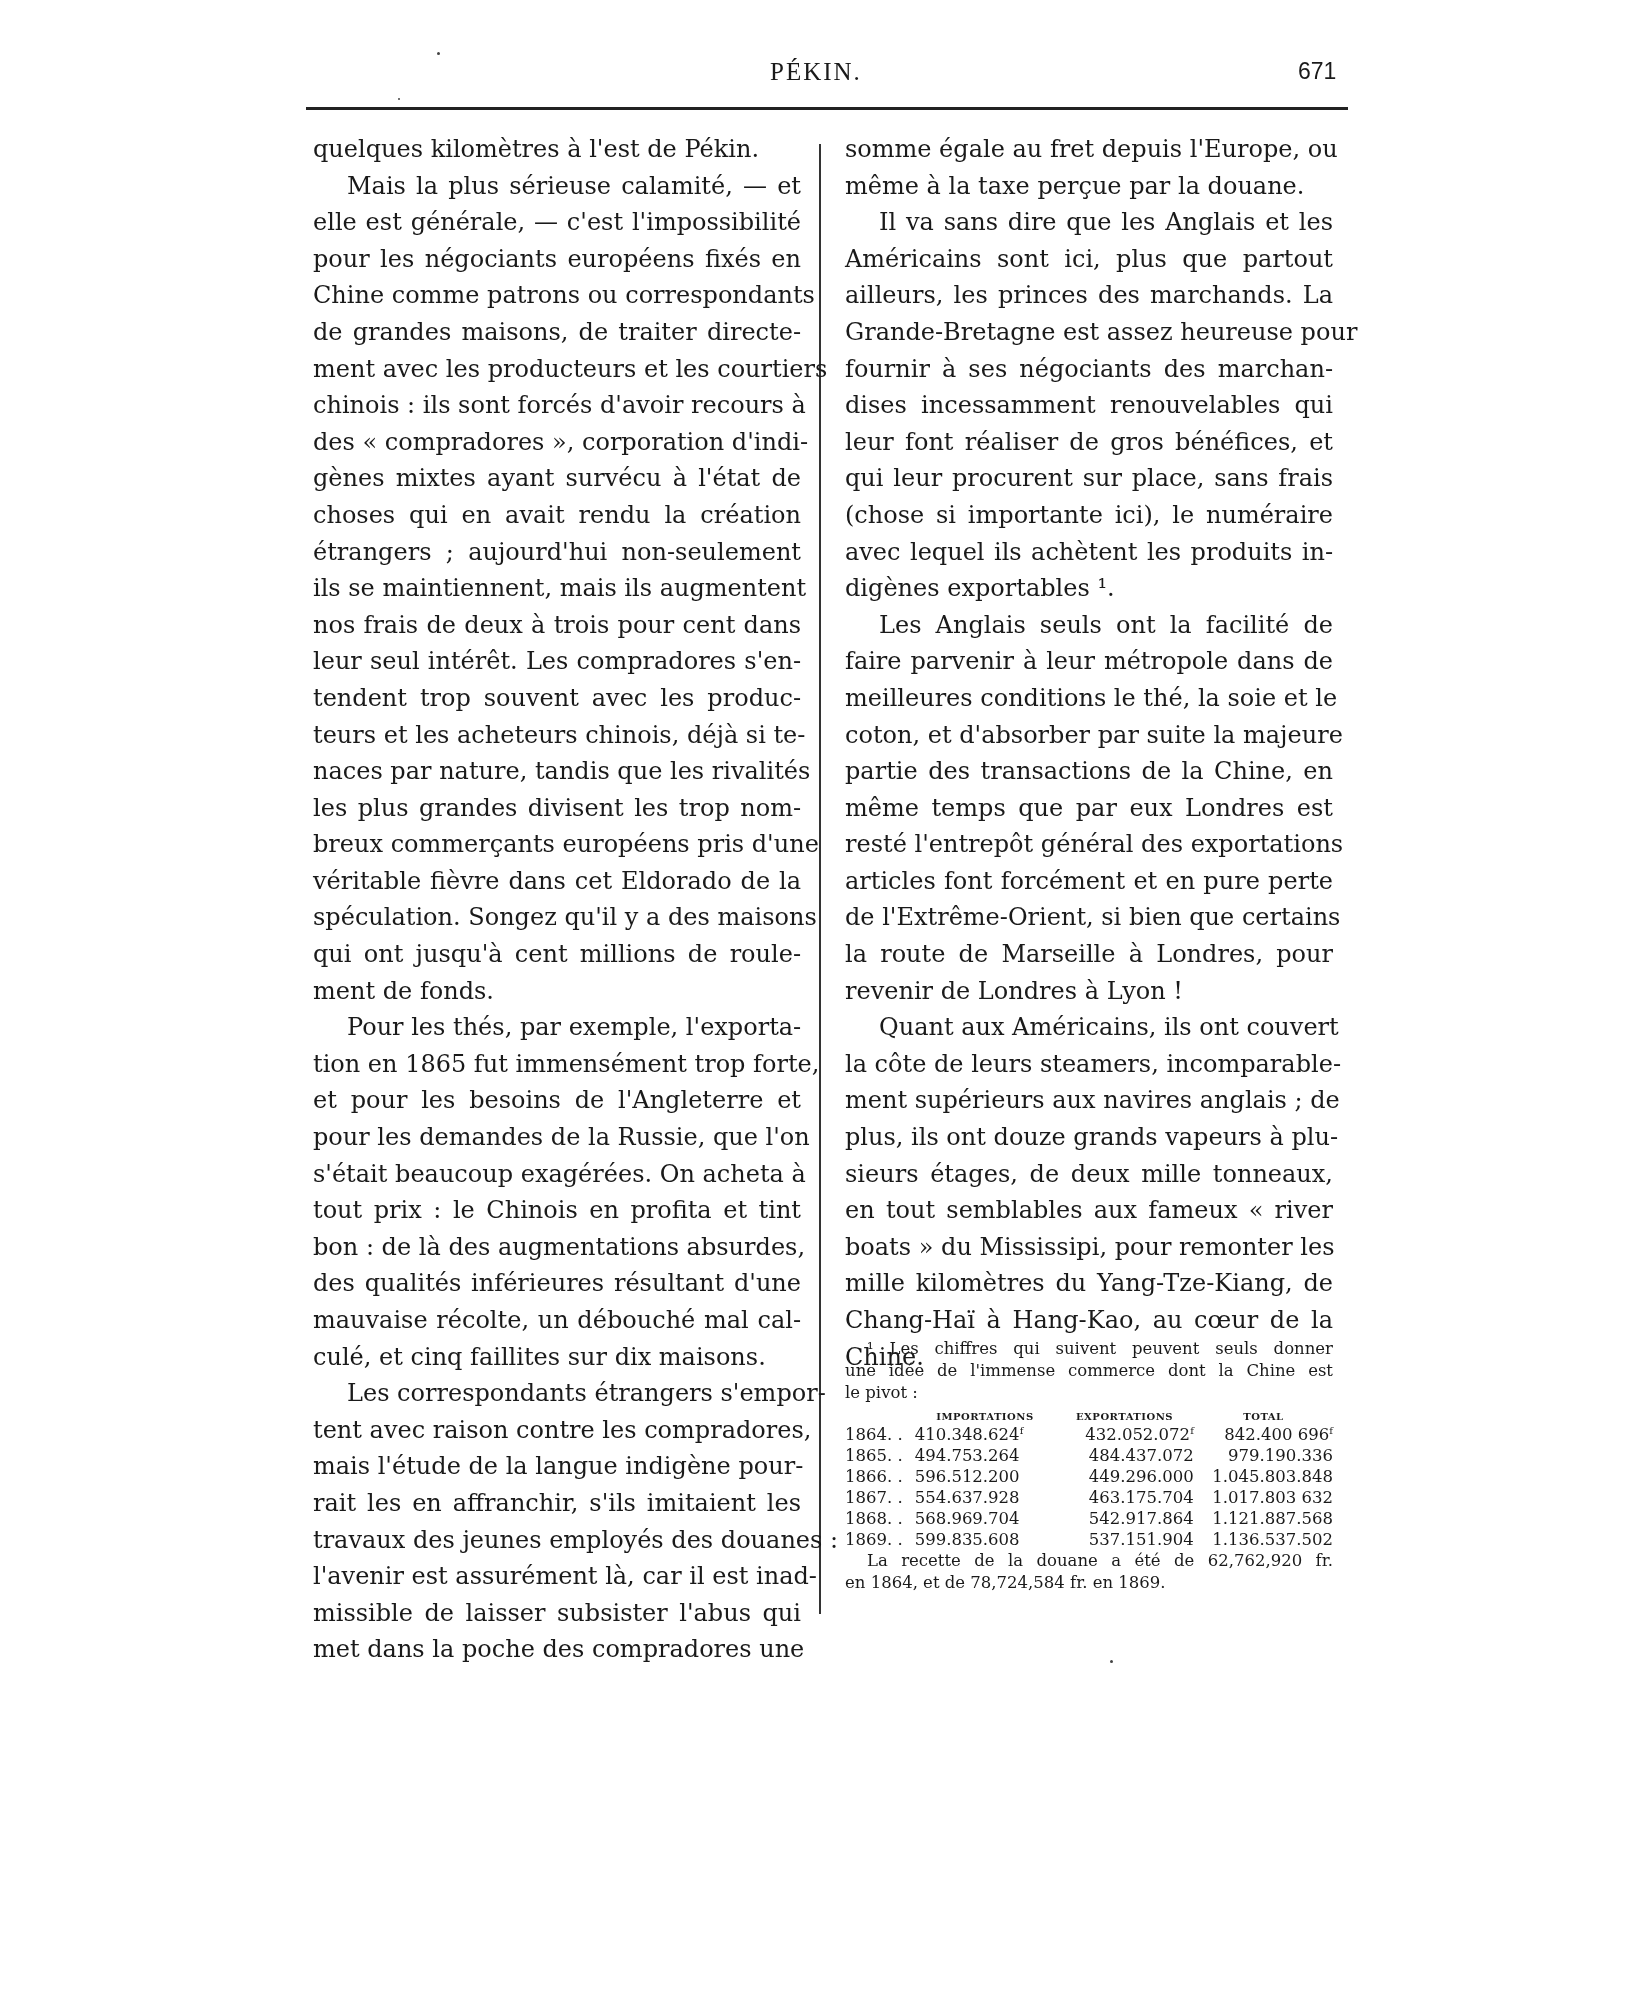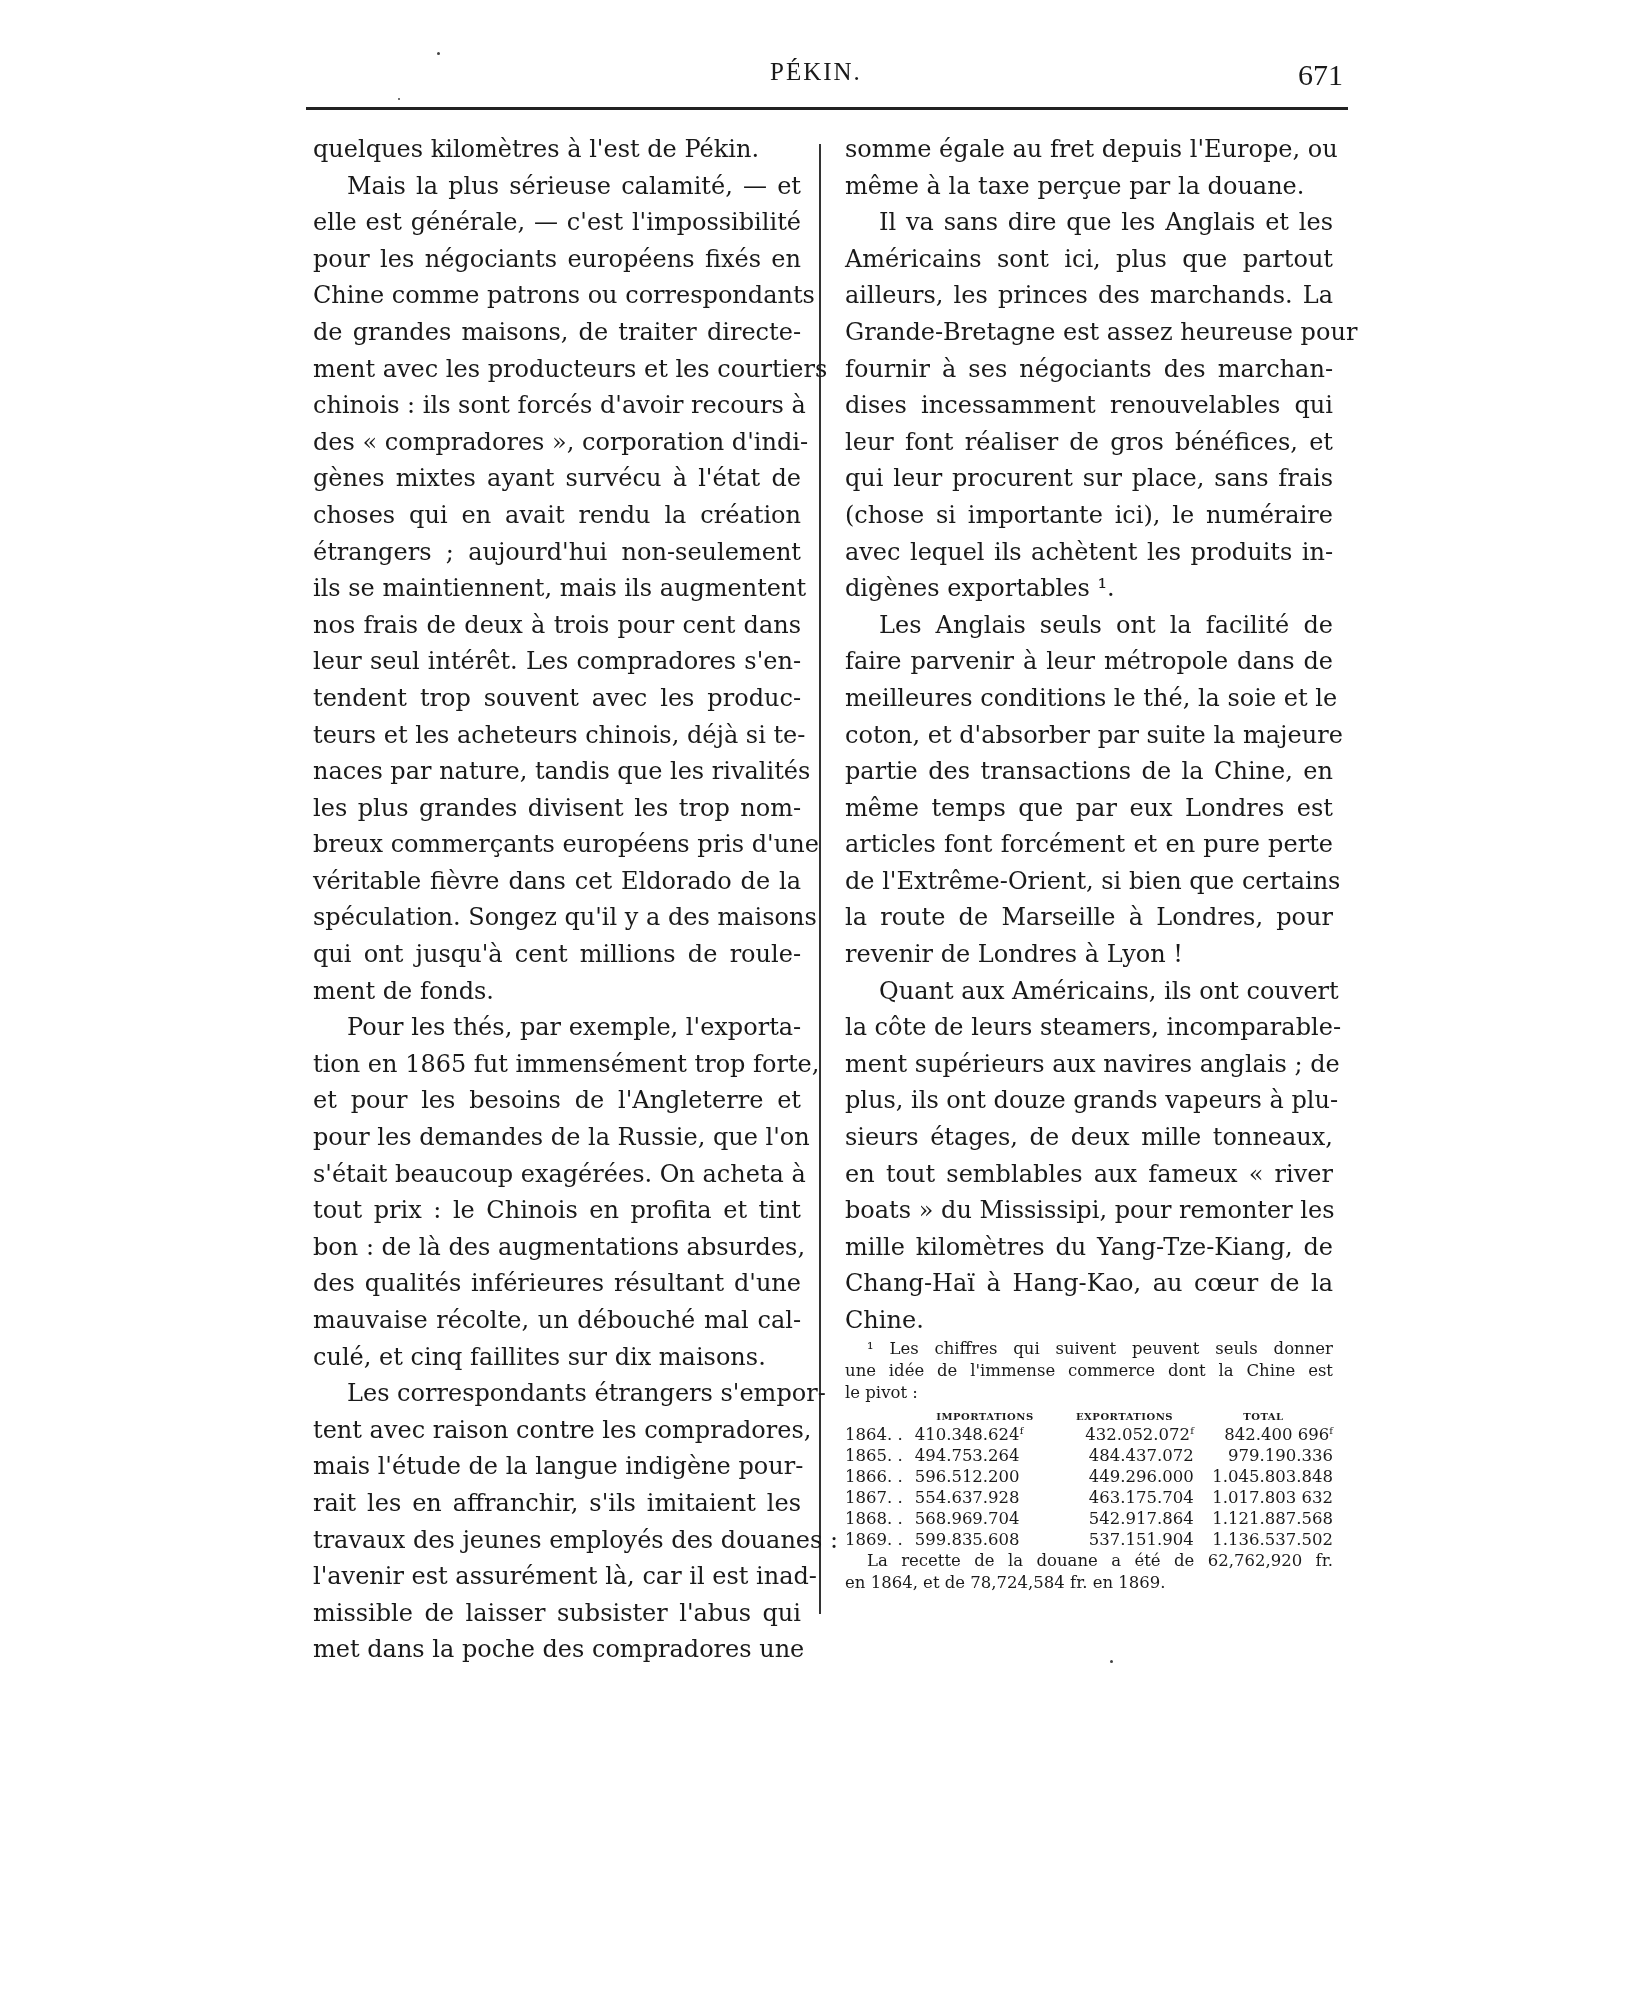--- a/index.html
+++ b/index.html
@@ -1,20 +1,20 @@
 <!DOCTYPE html>
 <html><head>
 <meta charset="utf-8">
 <style>
   html, body { margin:0; padding:0; background:#ffffff; }
   body { width:1630px; height:2000px; position:relative; overflow:hidden;
          font-family:"DejaVu Serif","Liberation Serif",serif; color:#1a1a1a; }
   .page-header-title { position:absolute; left:770px; top:58px; font-size:25px; letter-spacing:2px;
          font-family:"Liberation Serif",serif; }
-  .page-number { position:absolute; left:1298px; top:58px; font-size:30px; font-family:Liberation Serif, serif;text-align:right; }
+  .page-number { position:absolute; left:1298px; top:58px; font-size:23px; font-family:Liberation Sans, sans-serif;text-align:right; }
   .header-rule { position:absolute; left:306px; top:107px; width:1042px; height:3px; background:#222; }
   .stray-dot { position:absolute; width:3px; height:3px; background:#444; border-radius:50%; }
   .col-divider { position:absolute; left:819px; top:144px; width:2px; height:1470px; background:#333; }
   .column { position:absolute; top:131px; width:488px; }
   .col-left { left:313px; }
   .col-right { left:845px; }
   .line { height:36.6px; line-height:36.6px; font-size:24px; white-space:nowrap;
           text-align:justify; text-align-last:justify; }
   .line.indent { padding-left:34px; }
   .line.last { text-align-last:left; }
@@ -103,20 +103,21 @@
     <div class="line">qui leur procurent sur place, sans frais</div>
     <div class="line">(chose si importante ici), le numéraire</div>
     <div class="line">avec lequel ils achètent les produits in-</div>
     <div class="line last">digènes exportables ¹.</div>
     <div class="line indent">Les Anglais seuls ont la facilité de</div>
     <div class="line">faire parvenir à leur métropole dans de</div>
     <div class="line">meilleures conditions le thé, la soie et le</div>
     <div class="line">coton, et d'absorber par suite la majeure</div>
     <div class="line">partie des transactions de la Chine, en</div>
     <div class="line">même temps que par eux Londres est</div>
+    <div class="line">resté l'entrepôt général des exportations</div>
     <div class="line">articles font forcément et en pure perte</div>
     <div class="line">de l'Extrême-Orient, si bien que certains</div>
     <div class="line">la route de Marseille à Londres, pour</div>
     <div class="line last">revenir de Londres à Lyon !</div>
     <div class="line indent">Quant aux Américains, ils ont couvert</div>
     <div class="line">la côte de leurs steamers, incomparable-</div>
     <div class="line">ment supérieurs aux navires anglais ; de</div>
     <div class="line">plus, ils ont douze grands vapeurs à plu-</div>
     <div class="line">sieurs étages, de deux mille tonneaux,</div>
     <div class="line">en tout semblables aux fameux « river</div>

